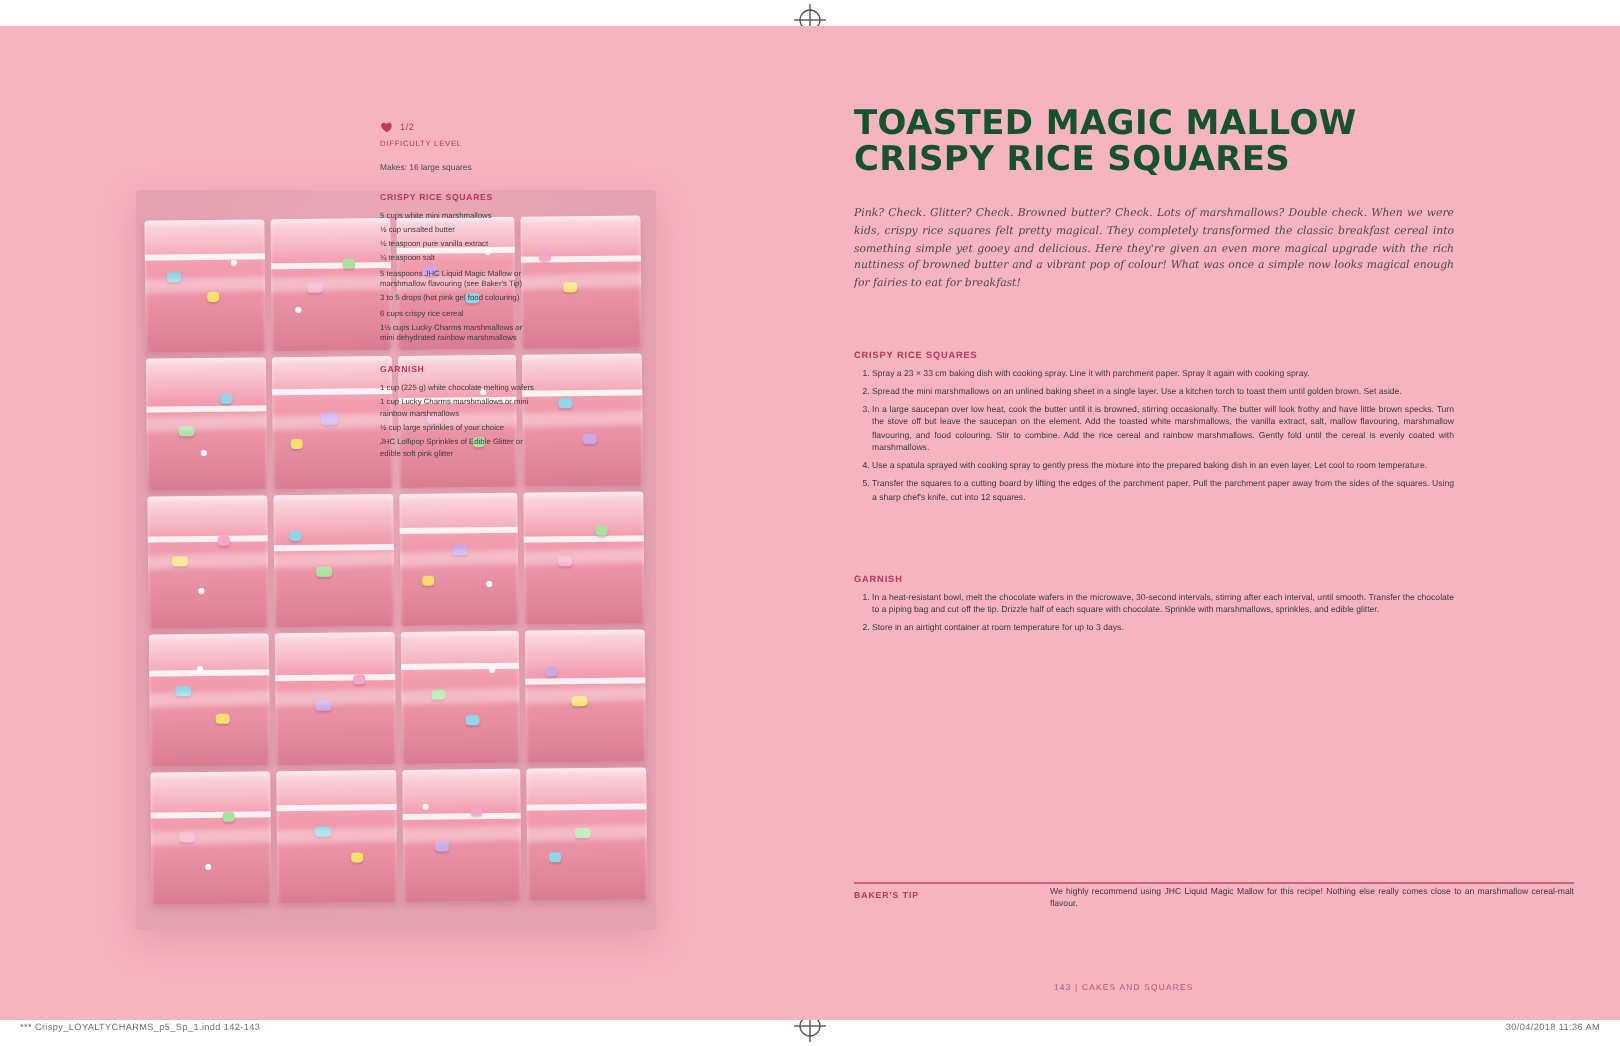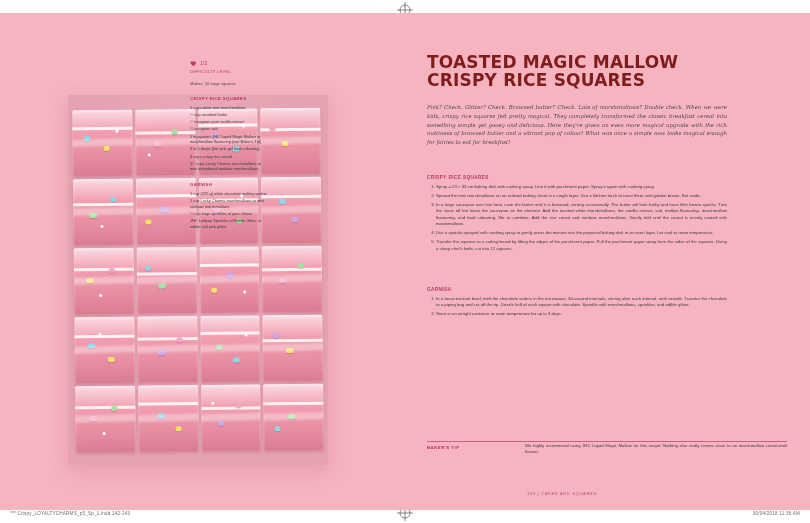--- a/index.html
+++ b/index.html
@@ -187,21 +187,21 @@
     left: 22px;
     top: 40px;
     width: 280px;
   }
   .recipe-title {
     font-family: "DejaVu Sans", sans-serif;
     font-weight: bold;
     font-size: 17px;
     line-height: 1.08;
     letter-spacing: 0.2px;
-    color: #7f1d1d;
+    color: #14532d;
     text-transform: uppercase;
     margin: 0;
   }
   .intro {
     position: absolute;
     left: 22px;
     top: 90px;
     width: 300px;
     font-family: "DejaVu Serif", serif;
     font-style: italic;

